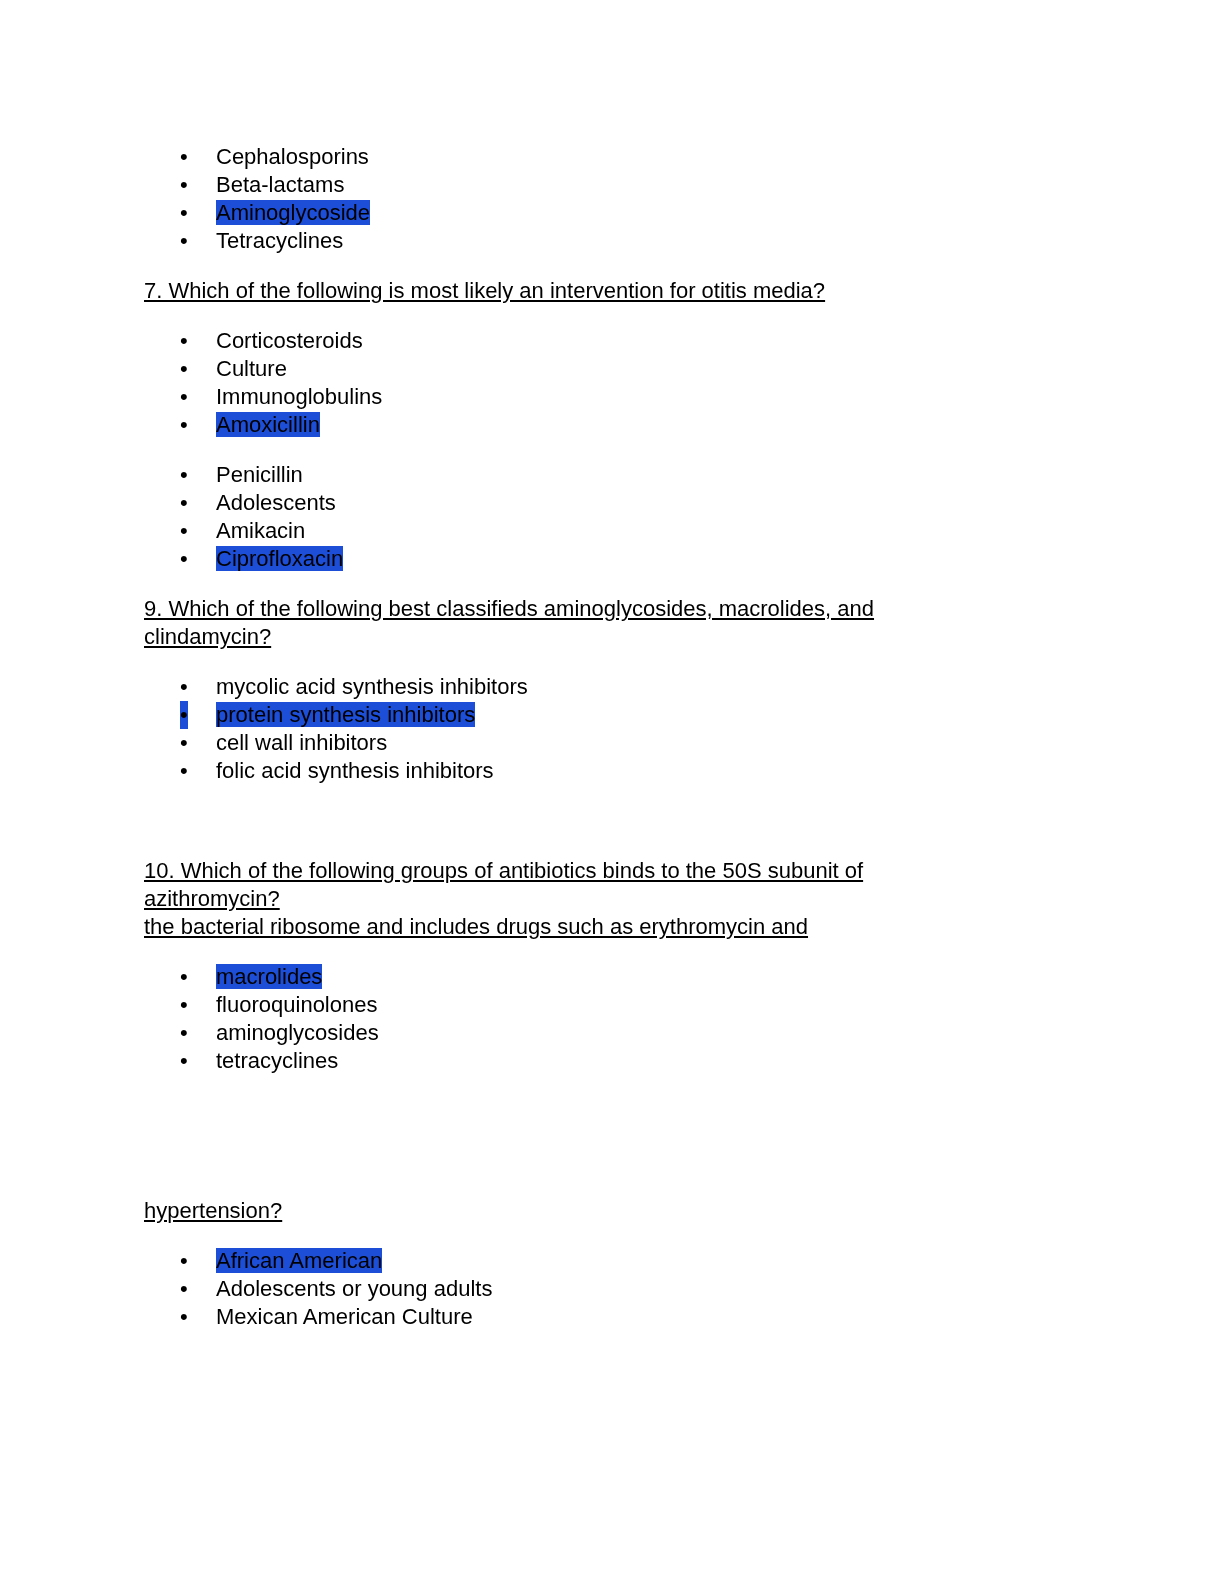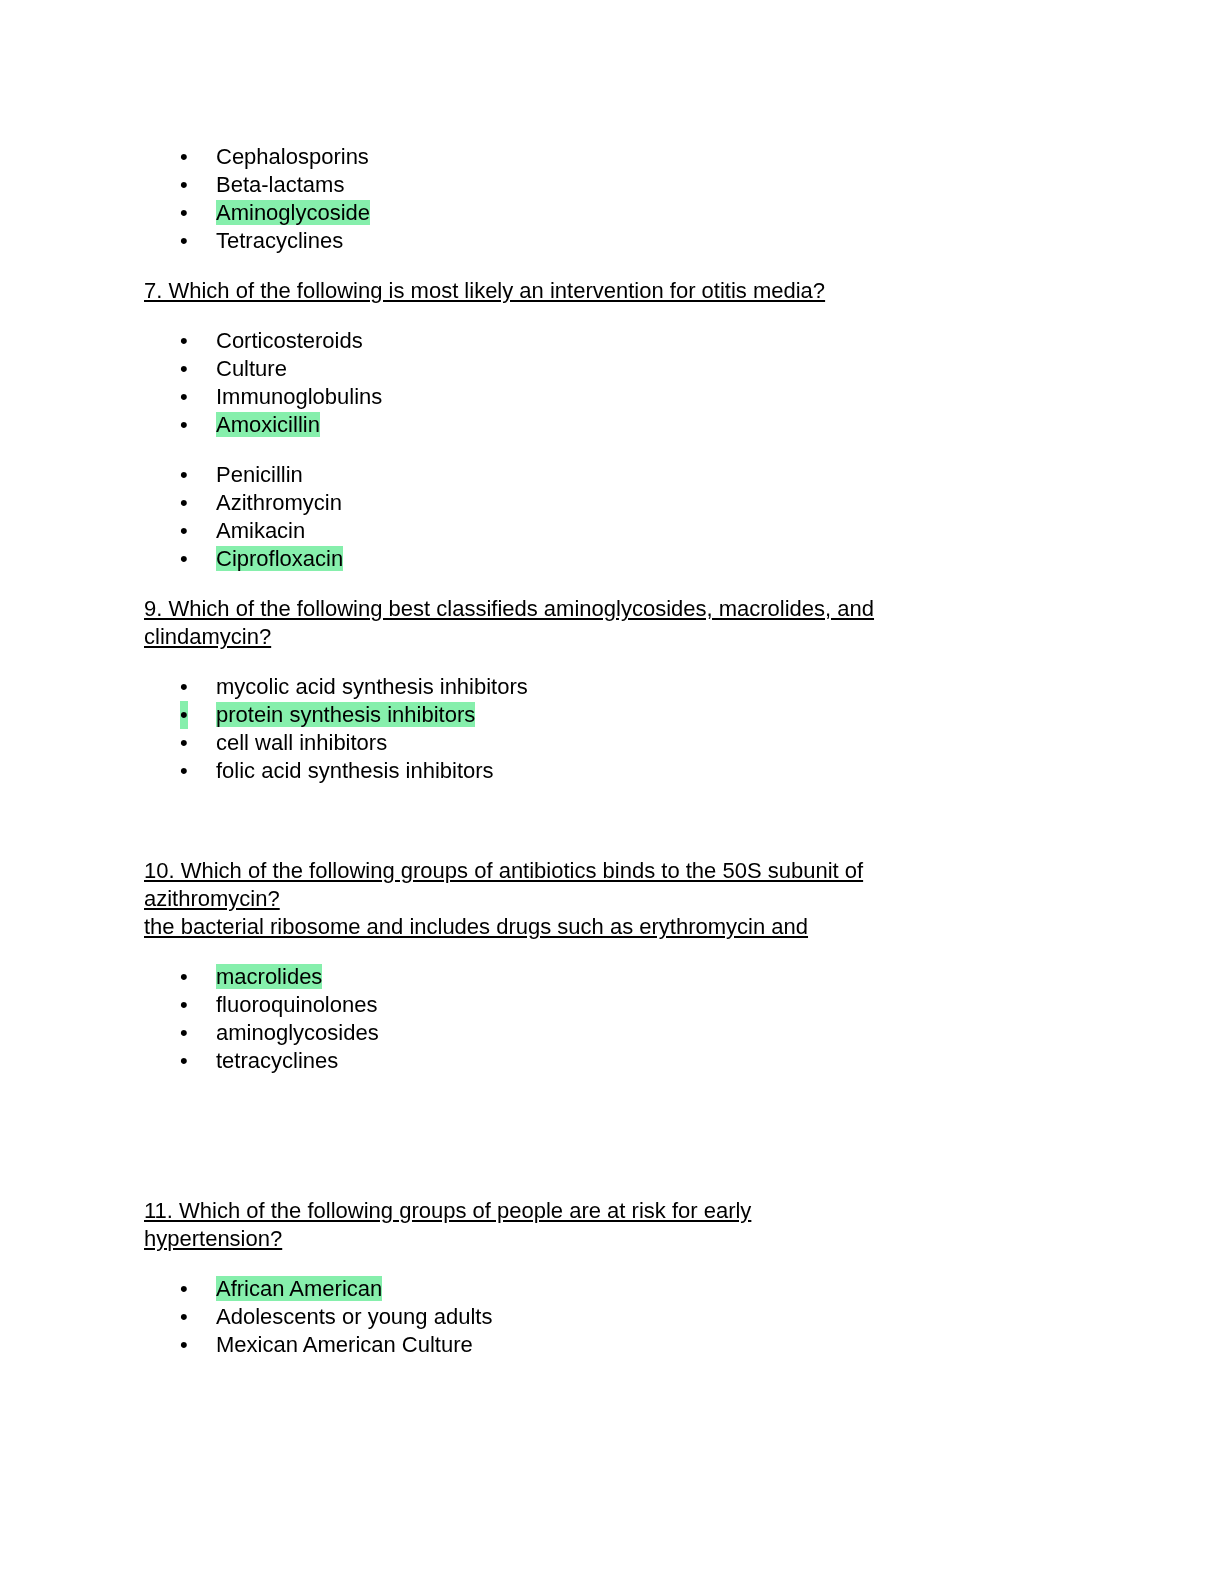--- a/index.html
+++ b/index.html
@@ -35,21 +35,21 @@
   }
   li.option {
     position: relative;
   }
   .bullet {
     position: absolute;
     left: -36px;
     top: 0;
   }
   .hl {
-    background: #86efac;
+    background: #1d4ed8;
   }
   .spacer-1 { height: 50px; }
   .spacer-2 { height: 100px; }
 </style>
 </head>
 <body>
 
 <div class="page">
 
   <ul class="options">
@@ -93,21 +93,21 @@
     </li>
   </ul>
 
   <ul class="options">
     <li class="option">
       <span class="bullet">•</span>
       <span class="option-label">Penicillin</span>
     </li>
     <li class="option">
       <span class="bullet">•</span>
-      <span class="option-label">Azithromycin</span>
+      <span class="option-label">Adolescents</span>
     </li>
     <li class="option">
       <span class="bullet">•</span>
       <span class="option-label">Amikacin</span>
     </li>
     <li class="option">
       <span class="bullet">•</span>
       <span class="option-label hl">Ciprofloxacin</span>
     </li>
   </ul>
@@ -157,21 +157,20 @@
     </li>
     <li class="option">
       <span class="bullet">•</span>
       <span class="option-label">tetracyclines</span>
     </li>
   </ul>
 
   <div class="spacer-2"></div>
 
   <p class="question">
-    <span class="line">11. Which of the following groups of people are at risk for early</span>
     <span class="line">hypertension?</span>
   </p>
   <ul class="options">
     <li class="option">
       <span class="bullet">•</span>
       <span class="option-label hl">African American</span>
     </li>
     <li class="option">
       <span class="bullet">•</span>
       <span class="option-label">Adolescents or young adults</span>

